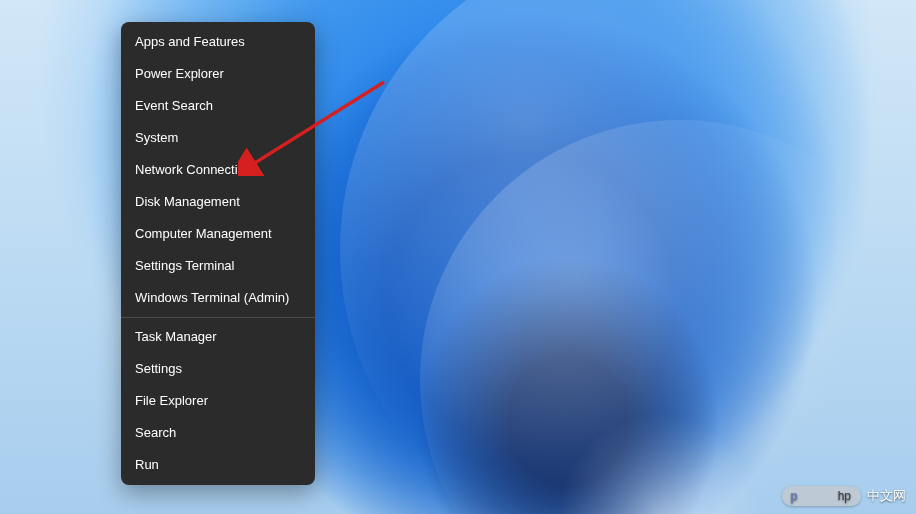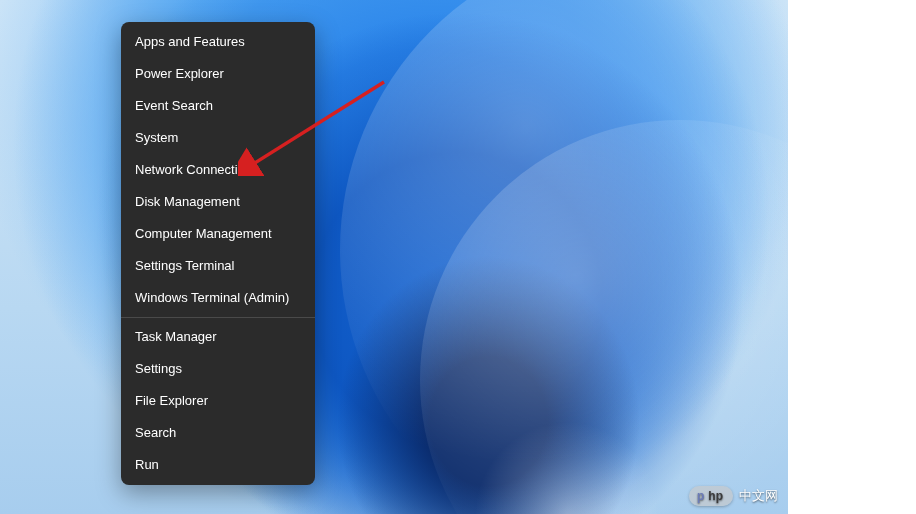--- a/index.html
+++ b/index.html
@@ -1,20 +1,20 @@
 <!DOCTYPE html>
 <html><head>
 <meta charset="utf-8">
 <style>
   * { margin: 0; padding: 0; box-sizing: border-box; }
   html, body { width: 916px; height: 514px; overflow: hidden; font-family: "Segoe UI", Arial, sans-serif; }
 
   
   .desktop {
-    width: 788px; height: 514px;
+    width: 916px; height: 514px;
     position: relative;
     background:
       radial-gradient(circle at 72% 100%, rgba(255,255,255,0.35) 0%, rgba(255,255,255,0) 12%),
       radial-gradient(ellipse 420px 460px at 62% 82%, #0a2a6a 0%, #0a2a6a 14%, rgba(10,42,106,0) 36%),
       radial-gradient(ellipse 520px 520px at 58% 58%, #1464d2 0%, #0e57c2 28%, rgba(14,87,194,0) 55%),
       radial-gradient(ellipse 560px 560px at 55% 42%, #2f8df2 0%, #2b85ea 30%, rgba(43,133,234,0) 60%),
       radial-gradient(ellipse 640px 640px at 52% 28%, #58aef8 0%, #4aa0ef 32%, rgba(74,160,239,0) 62%),
       radial-gradient(ellipse 700px 700px at 50% 15%, #8ec8fa 0%, #7ebef6 30%, rgba(126,190,246,0) 60%),
       linear-gradient(180deg, #d2e7f7 0%, #b8d8f2 60%, #a7cdee 100%);
   }
@@ -74,21 +74,21 @@
     background: rgba(200,200,200,0.65);
     color: #333;
     border-radius: 12px;
     padding: 3px 10px 3px 8px;
     font-size: 12px;
     font-weight: 600;
     display: flex; align-items: center; gap: 4px;
     box-shadow: 0 1px 3px rgba(0,0,0,0.25);
   }
   .wm-badge .php-p { color:#6c7bb6; font-weight:bold; }
-  .wm-badge .php-hp { color:#3b3b3b; font-weight:bold; }
+  .wm-badge .php-hp { color:#3b3b3b; font-weight:normal;margin-left:36px; }
 </style>
 </head>
 <body>
 
 <div class="desktop">
 
   <div class="petal" style="left:340px; top:-60px; width:620px; height:620px;"></div>
   <div class="petal" style="left:420px; top:120px; width:520px; height:520px;"></div>
 
   <div class="winx-menu">

